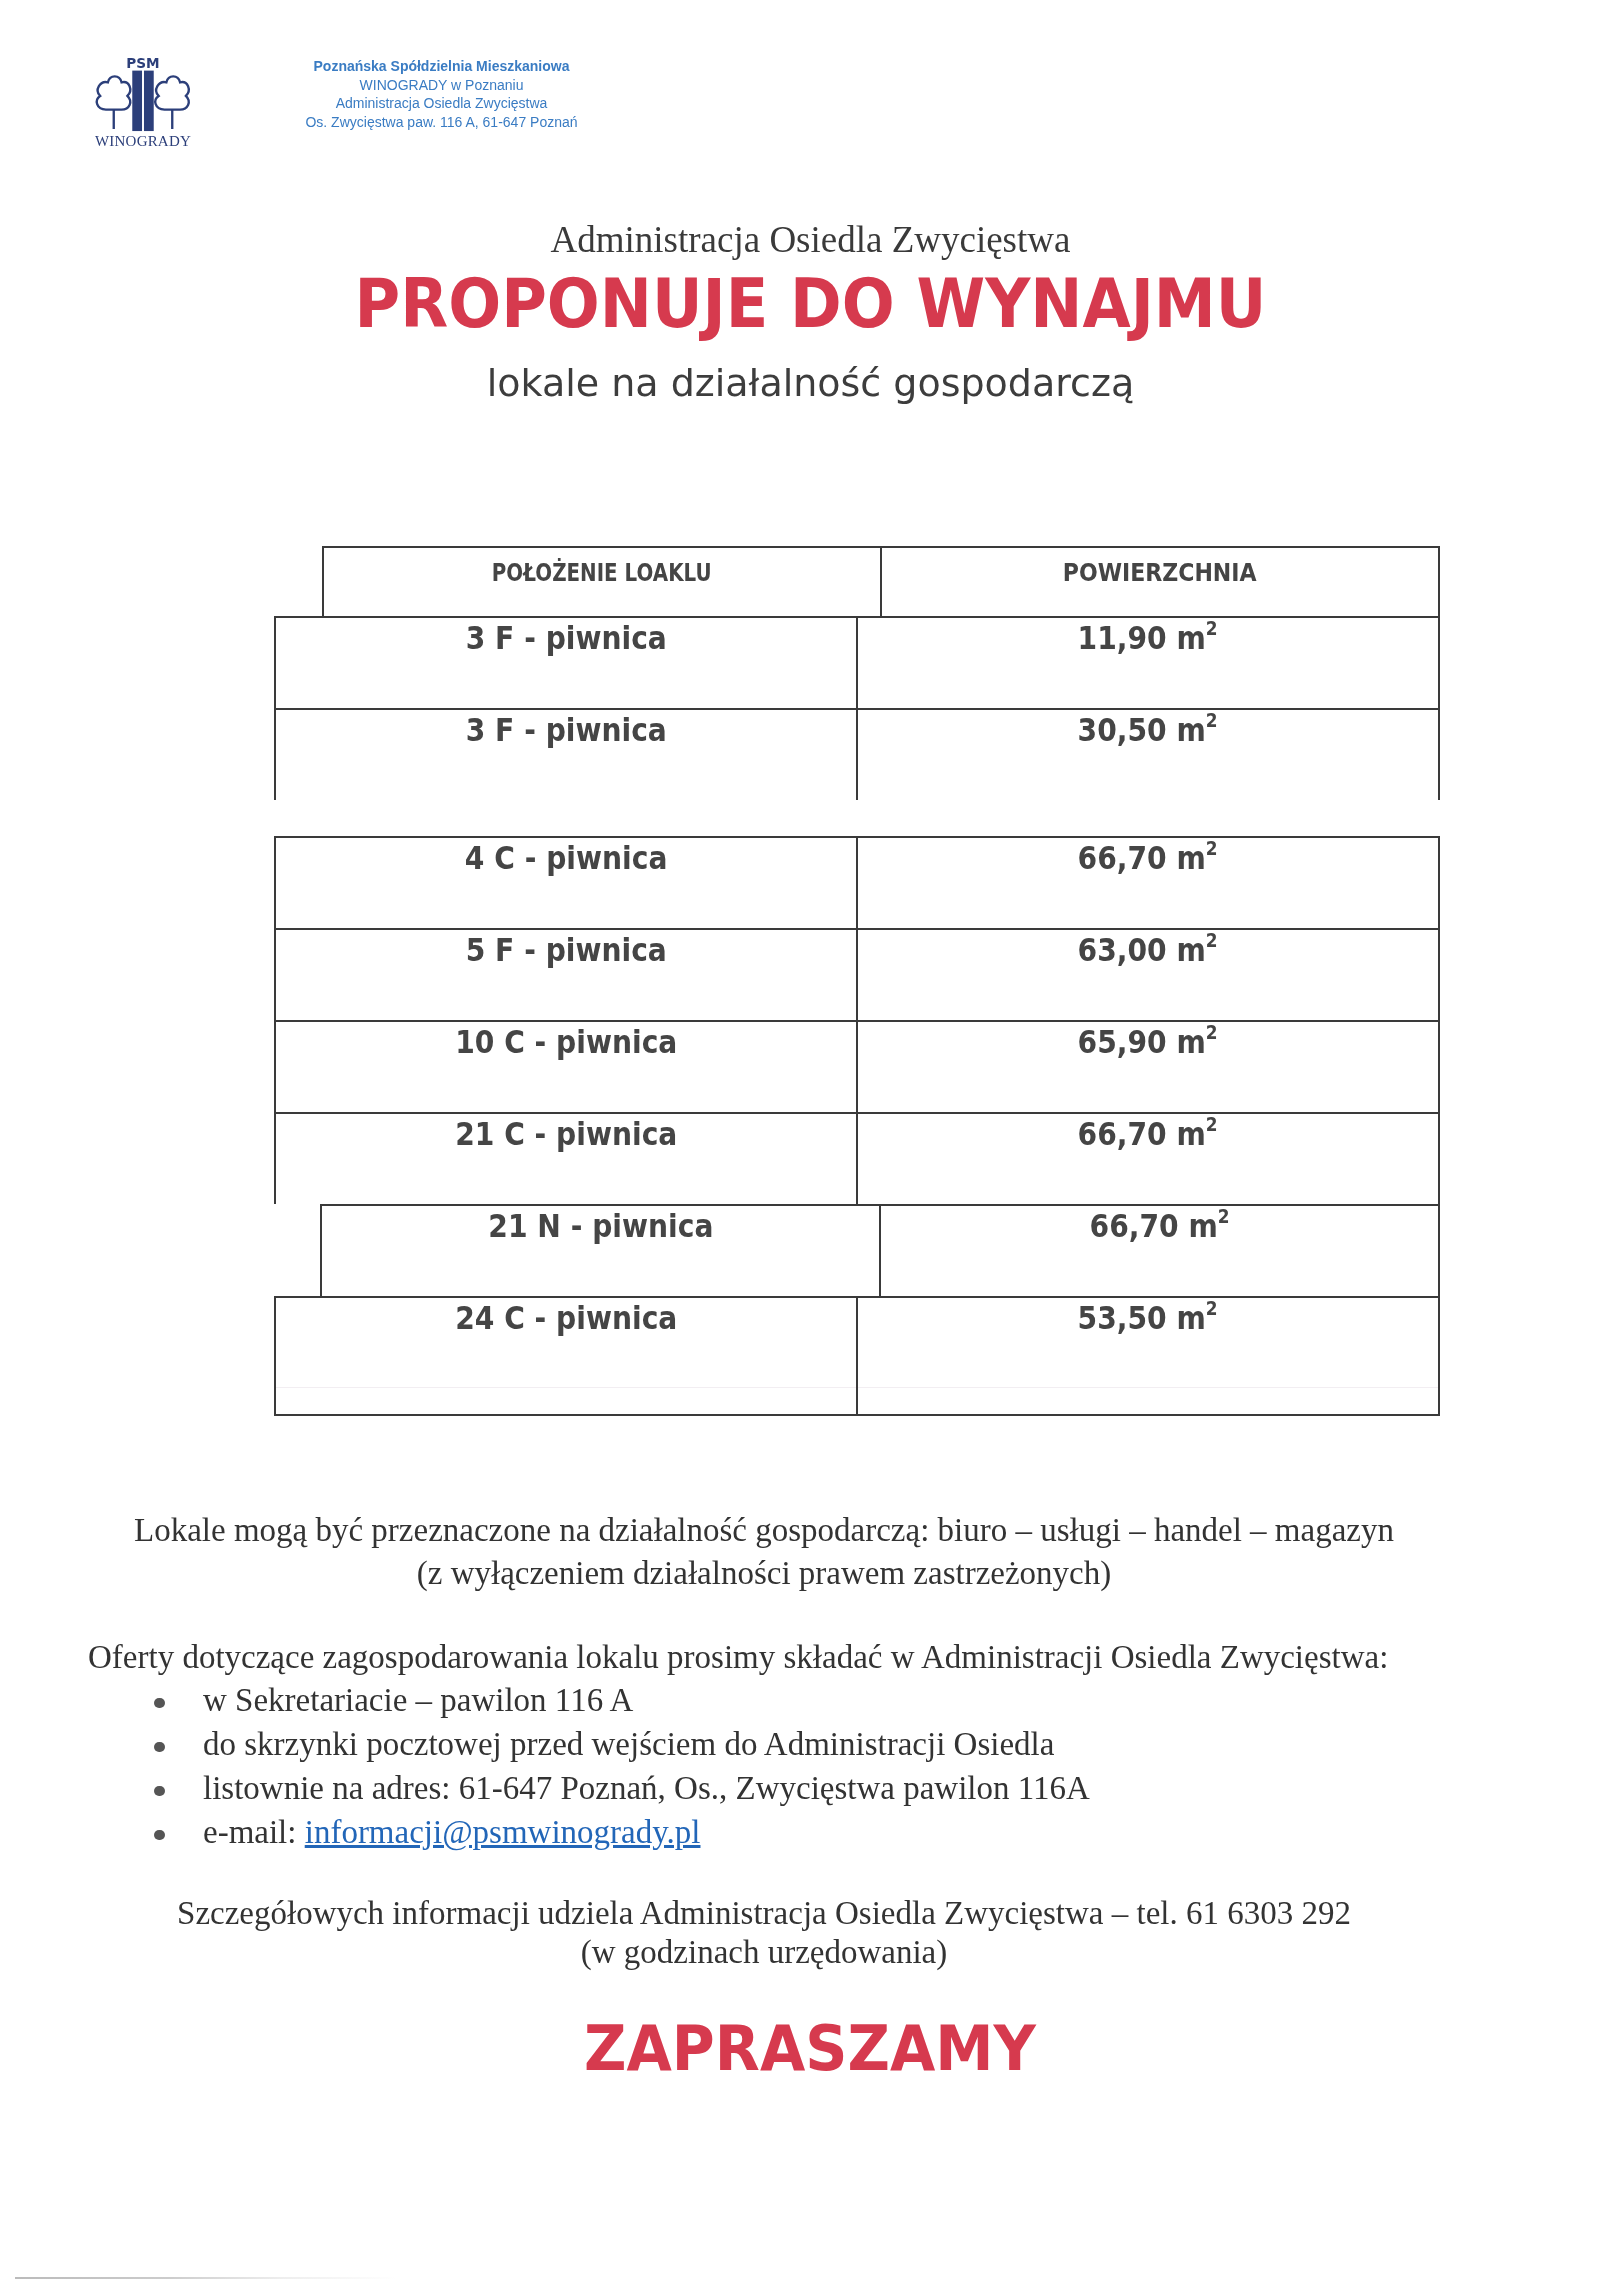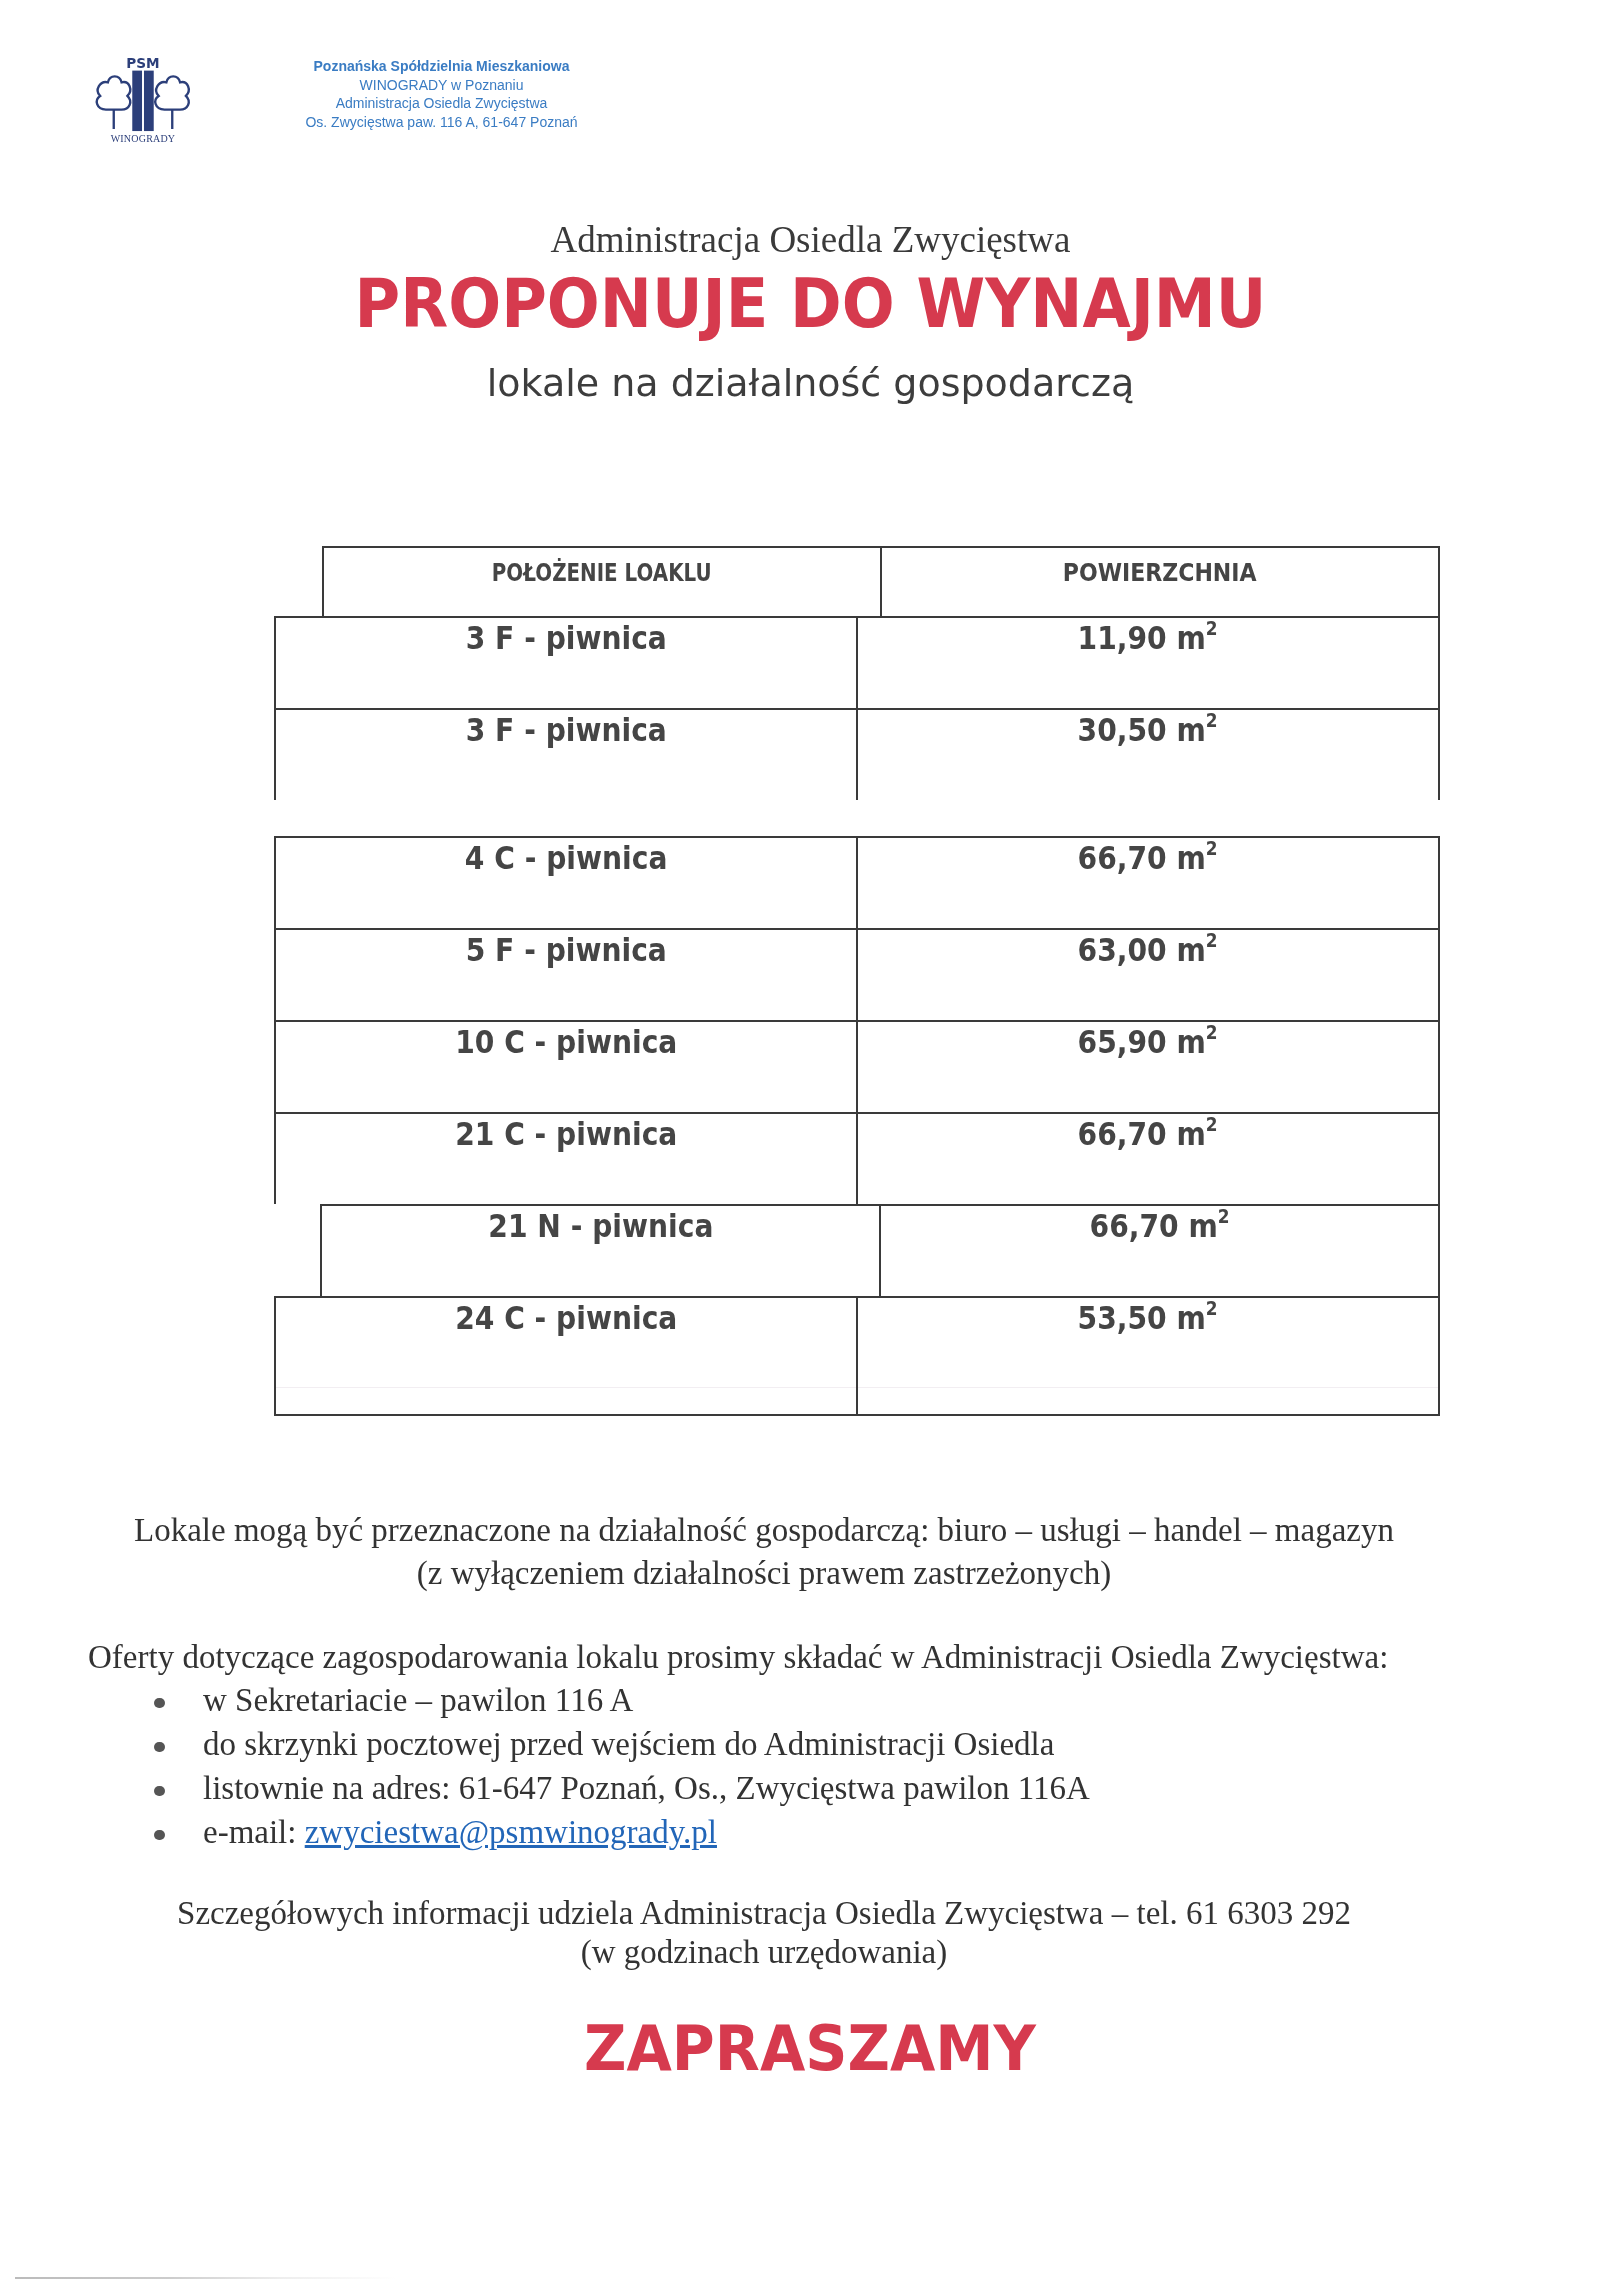--- a/index.html
+++ b/index.html
@@ -2,21 +2,21 @@
 <html><head>
 <meta charset="utf-8">
 <style>
   html, body { margin: 0; padding: 0; background: #ffffff; }
   body { width: 1621px; height: 2294px; position: relative; overflow: hidden; }
   .abs { position: absolute; }
 
   
   .logo { left: 86px; top: 55px; width: 114px; height: 98px; }
   .logo-caption { position: absolute; left: 0; top: 78px; width: 114px; text-align: center;
-    font-family: "Liberation Serif", serif; font-size: 10px; color: #2c3f7a; letter-spacing: 0.2px; }
+    font-family: "Liberation Serif", serif; font-size: 15px; color: #2c3f7a; letter-spacing: 0.2px; }
   .org { left: 265px; top: 57px; width: 353px; text-align: center;
     font-family: "Liberation Sans", sans-serif; color: #3a7cc3; font-size: 14px; line-height: 18.6px; }
   .org .l1 { font-weight: bold; }
 
   
   .sub-title { left: 0; width: 1621px; top: 218px; text-align: center;
     font-family: "Liberation Serif", serif; font-size: 37px; color: #3a3a3a; }
   .main-title { left: 0; width: 1621px; top: 265px; text-align: center;
     font-family: "DejaVu Sans", sans-serif; font-weight: bold; font-size: 67px; color: #d63a4e;
     letter-spacing: 0px; transform: scaleX(0.93); transform-origin: center; }
@@ -134,21 +134,21 @@
 </div>
 
 <div class="abs body center-line line-a">Lokale mogą być przeznaczone na działalność gospodarczą: biuro – usługi – handel – magazyn</div>
 <div class="abs body center-line line-b">(z wyłączeniem działalności prawem zastrzeżonych)</div>
 
 <div class="abs body offers">Oferty dotyczące zagospodarowania lokalu prosimy składać w  Administracji Osiedla Zwycięstwa:</div>
 <ul class="abs body bullets">
   <li><span>w Sekretariacie – pawilon 116 A</span></li>
   <li><span>do skrzynki pocztowej przed wejściem do Administracji Osiedla</span></li>
   <li><span>listownie na adres: 61-647 Poznań, Os., Zwycięstwa pawilon 116A</span></li>
-  <li><span style="white-space:pre">e-mail: </span><a class="email">zwyciestwa@psmwinogrady.pl</a></li>
+  <li><span style="white-space:pre">e-mail: </span><a class="email">informacji@psmwinogrady.pl</a></li>
 </ul>
 
 <div class="abs body center-line line-c">Szczegółowych informacji udziela Administracja Osiedla Zwycięstwa – tel. 61 6303 292</div>
 <div class="abs body center-line line-d">(w godzinach urzędowania)</div>
 
 <div class="abs closing"><span>ZAPRASZAMY</span></div>
 
 <div class="abs scan-artifact"></div>
 
 

